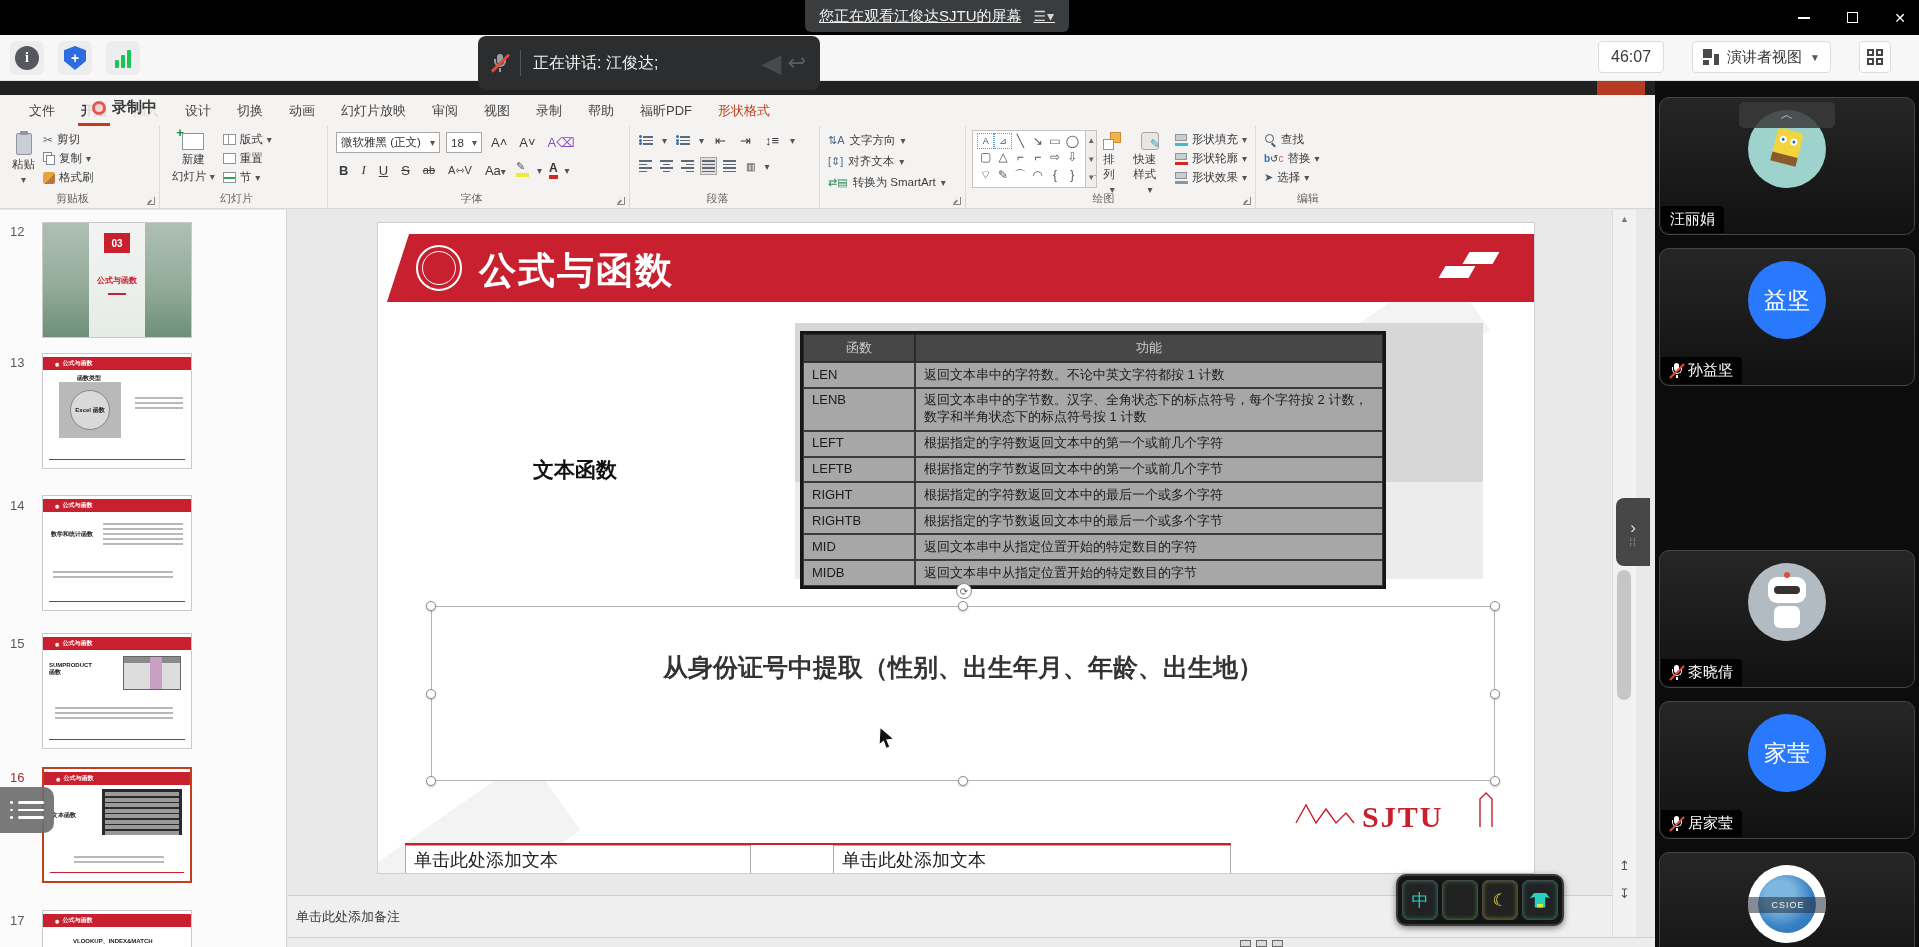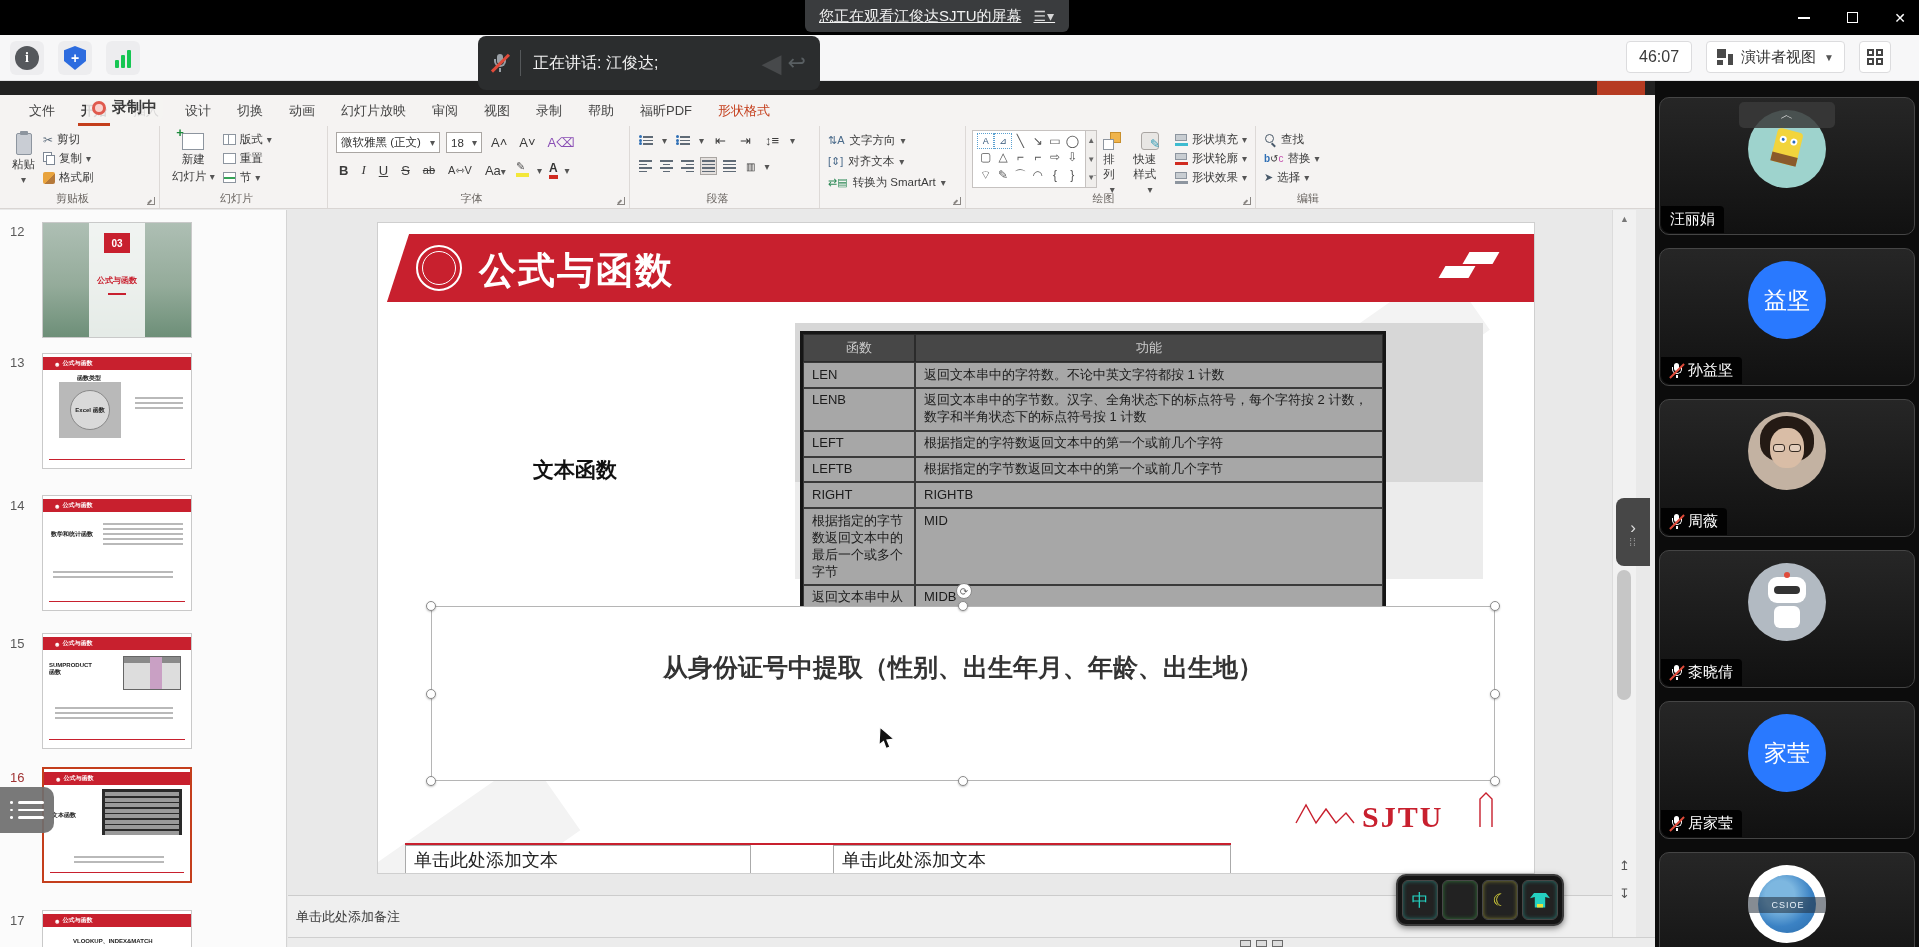--- a/index.html
+++ b/index.html
@@ -21,21 +21,21 @@
   .meetbar { position:absolute; left:0; top:35px; width:1919px; height:46px; background:#f7f7f8;
              border-bottom:1px solid #e2e2e4; z-index:30; }
   .mb-left { position:absolute; left:10px; top:6px; display:flex; gap:14px; }
   .mb-ic { width:34px; height:34px; border-radius:6px; background:#ededef; display:flex; align-items:center; justify-content:center; }
   .info-circle { width:24px; height:24px; border-radius:50%; background:#55585c; color:#fff; font-size:14px; font-weight:bold;
                  display:flex; align-items:center; justify-content:center; font-family:"Liberation Serif", serif; }
   .shield { width:22px; height:24px; background:#2d6cdf; clip-path:polygon(50% 0,100% 18%,100% 62%,50% 100%,0 62%,0 18%);
             display:flex; align-items:center; justify-content:center; color:#fff; font-size:14px; font-weight:bold; }
   .bars { display:flex; align-items:flex-end; gap:2px; height:20px; }
   .bars i { display:block; width:4px; background:#17c653; border-radius:1px; }
-  .mb-right { position:absolute; right:28px; top:6px; display:flex; gap:14px; align-items:flex-end; }
+  .mb-right { position:absolute; right:28px; top:6px; display:flex; gap:28px; align-items:flex-end; }
   .timer { height:32px; padding:0 12px; background:#fff; border:1px solid #dcdcde; border-radius:4px;
            display:flex; align-items:center; font-size:16px; color:#3a3a3a; }
   .viewmode { height:32px; padding:0 10px; background:#fff; border:1px solid #dcdcde; border-radius:4px;
               display:flex; align-items:center; gap:8px; font-size:15px; color:#333; }
   .vm-icon { position:relative; width:16px; height:16px; }
   .vm-icon i { position:absolute; background:#4a4a4a; }
   .caret { font-size:10px; color:#555; }
   .fsbtn { position:relative; width:32px; height:32px; background:#fff; border:1px solid #dcdcde; border-radius:4px; }
   .fsbtn i { position:absolute; width:7px; height:7px; border:2px solid #444; }
   .fs-tl { left:7px; top:7px; border-right:none; border-bottom:none; }
@@ -754,20 +754,21 @@
         <div class="fn-th">功能</div>
         <div class="fn-td">LEN</div>
         <div class="fn-td">返回文本串中的字符数。不论中英文字符都按 1 计数</div>
         <div class="fn-td">LENB</div>
         <div class="fn-td">返回文本串中的字节数。汉字、全角状态下的标点符号，每个字符按 2 计数，数字和半角状态下的标点符号按 1 计数</div>
         <div class="fn-td">LEFT</div>
         <div class="fn-td">根据指定的字符数返回文本中的第一个或前几个字符</div>
         <div class="fn-td">LEFTB</div>
         <div class="fn-td">根据指定的字节数返回文本中的第一个或前几个字节</div>
         <div class="fn-td">RIGHT</div>
+        <div class="fn-td">根据指定的字符数返回文本中的最后一个或多个字符</div>
         <div class="fn-td">RIGHTB</div>
         <div class="fn-td">根据指定的字节数返回文本中的最后一个或多个字节</div>
         <div class="fn-td">MID</div>
         <div class="fn-td">返回文本串中从指定位置开始的特定数目的字符</div>
         <div class="fn-td">MIDB</div>
         <div class="fn-td">返回文本串中从指定位置开始的特定数目的字节</div>
       </div>
 
       <span class="side-label">文本函数</span>
 
@@ -853,39 +854,20 @@
         <span class="chip-mic">
             <i class="mic-body"></i>
             <i class="mic-arc"></i>
             <i class="mic-stem"></i>
             <i class="mic-slash"></i>
           </span>
         <span>孙益坚</span>
       </div>
     </div>
 
-    <div class="tile" style="top:318px">
-      <div class="avatar av-photo">
-        <div class="hair"></div>
-          <div class="face"></div>
-          <div class="glasses">
-            <i></i>
-            <i></i>
-          </div>
-      </div>
-      <div class="namechip">
-        <span class="chip-mic">
-            <i class="mic-body"></i>
-            <i class="mic-arc"></i>
-            <i class="mic-stem"></i>
-            <i class="mic-slash"></i>
-          </span>
-        <span>周薇</span>
-      </div>
-    </div>
 
     <div class="tile" style="top:469px">
       <div class="avatar av-robot">
         <div class="robot-head">
             <div class="robot-visor"></div>
             <div class="robot-dot"></div>
           </div>
           <div class="robot-body"></div>
       </div>
       <div class="namechip">

